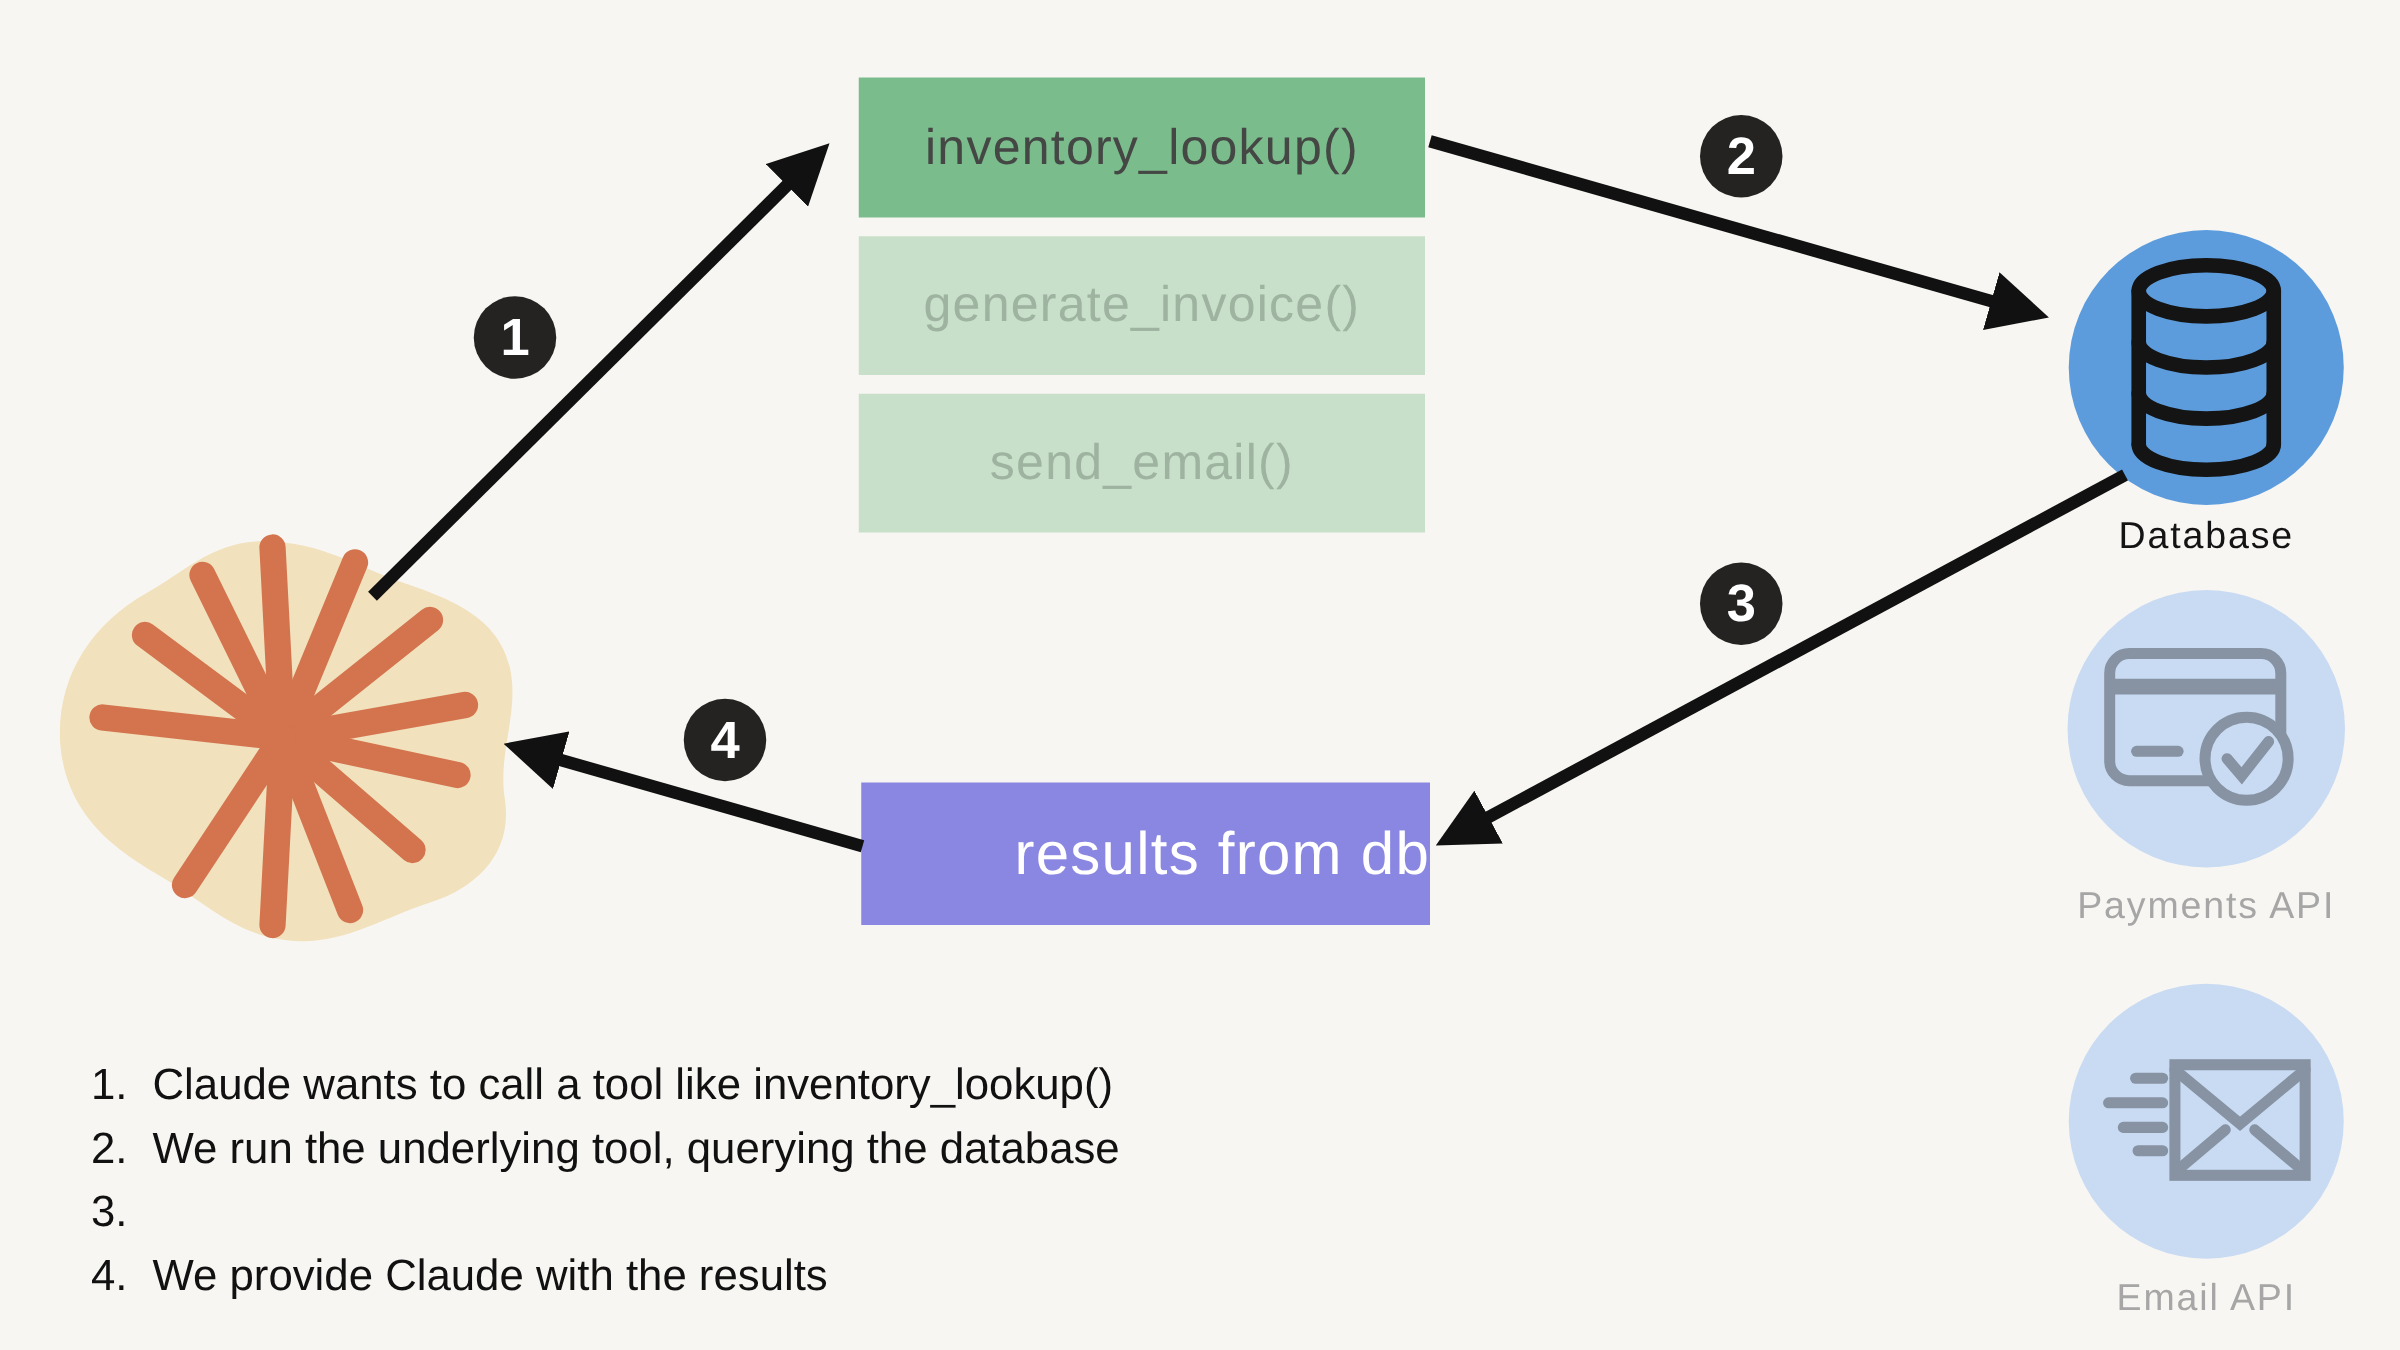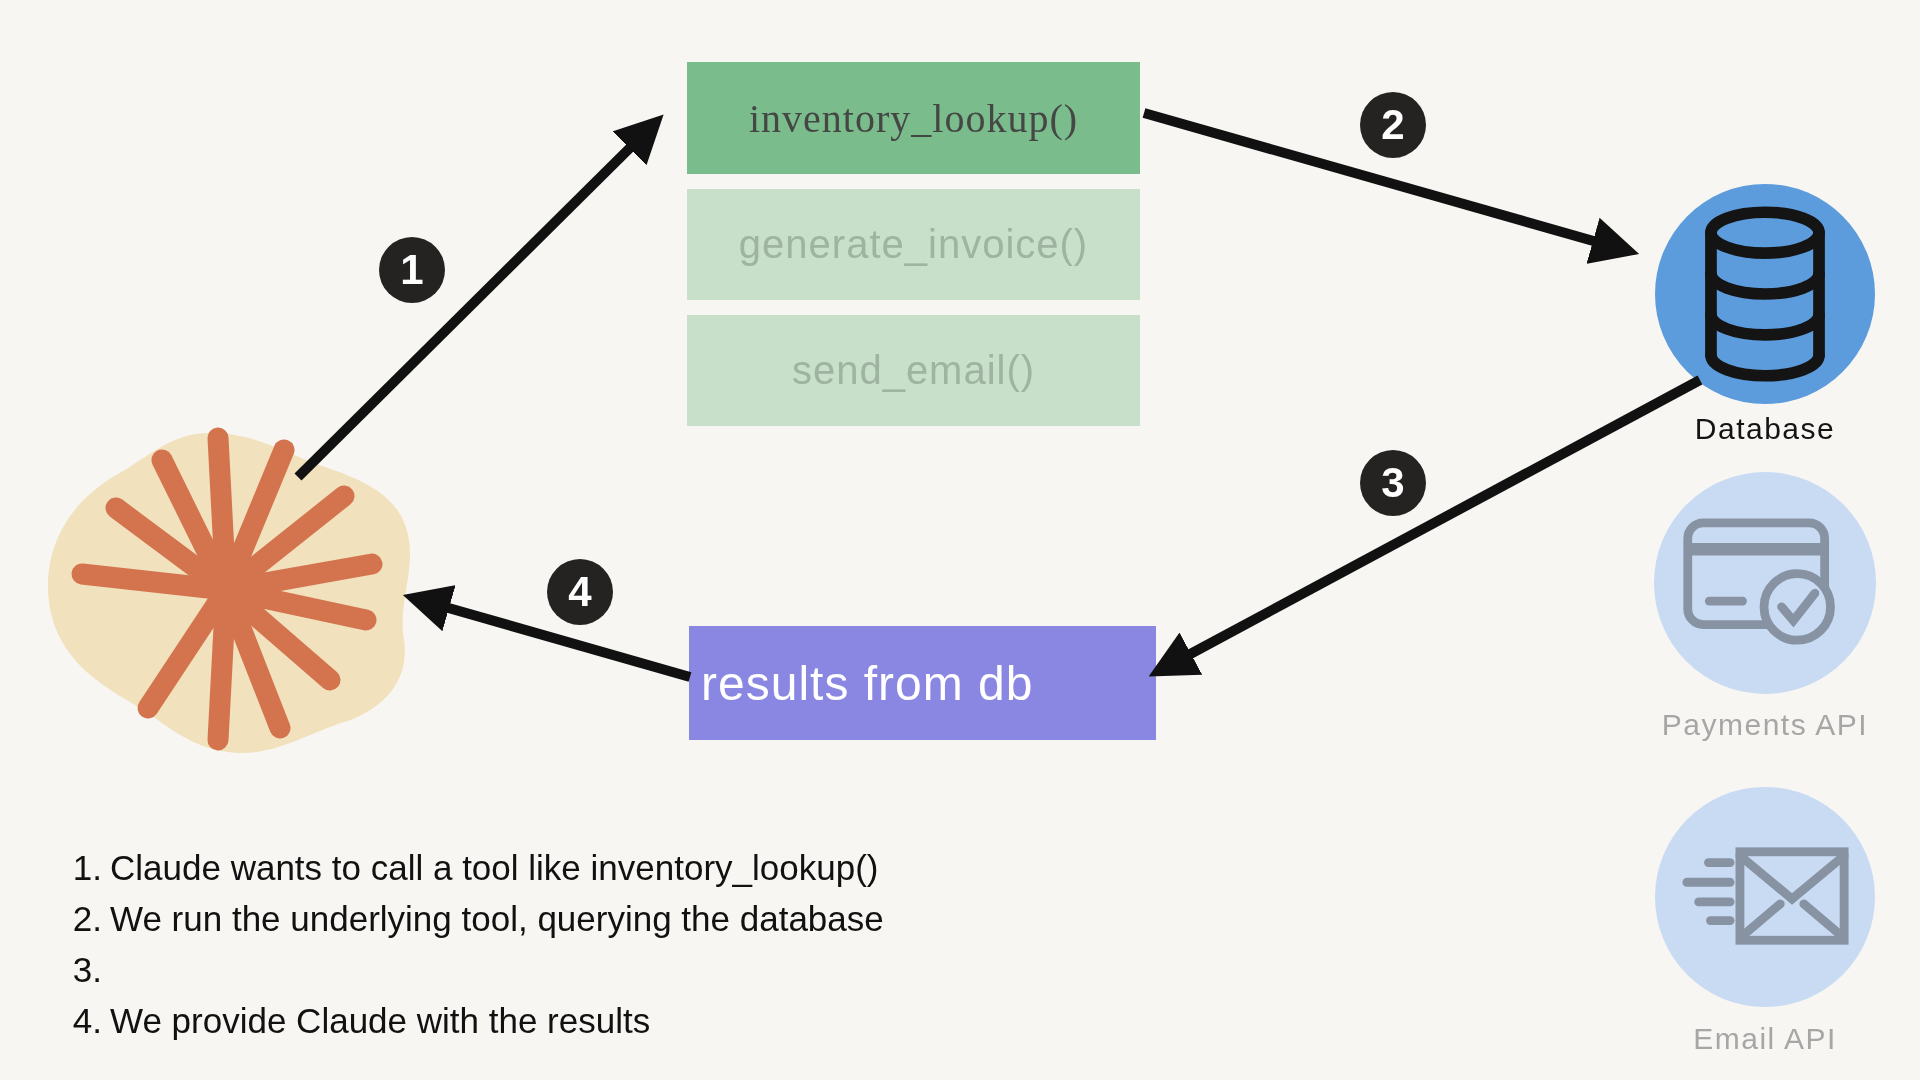--- a/index.html
+++ b/index.html
@@ -8,28 +8,28 @@
     position:relative; width:1920px; height:1080px;
     background:var(--bg); overflow:hidden;
   }
 
   
   .tool-box {
     position:absolute; left:687px; width:453px; height:112px;
     display:flex; align-items:center; justify-content:center;
     font-size:40px; letter-spacing:1px;
   }
-  .tool-box.active { background:var(--green-active); color:var(--green-text-active);font-family:Liberation Serif, serif; }
+  .tool-box.active { background:var(--green-active); color:var(--green-text-active); }
   .tool-box.muted  { background:var(--green-muted);  color:var(--green-text-muted); }
 
   .result-box {
     position:absolute; left:689px; top:626px; width:455px; height:114px;
     background:var(--purple); color:var(--purple-text);
-    display:flex; align-items:center; justify-content:flex-start;
-    font-size:48px; letter-spacing:1px;padding-left:12px;
+    display:flex; align-items:center; justify-content:flex-end;
+    font-size:48px; letter-spacing:1px;
   }
 
   
   .service-circle {
     position:absolute; border-radius:50%;
     display:flex; align-items:center; justify-content:center;
   }
   .service-circle.primary { background:var(--blue); }
   .service-circle.faded   { background:var(--blue-light); }
 
@@ -45,21 +45,21 @@
     position:absolute; width:66px; height:66px; border-radius:50%;
     background:var(--badge-bg); color:var(--badge-text);
     display:flex; align-items:center; justify-content:center;
     font-size:42px; font-weight:bold;
   }
 
   
   .legend { position:absolute; left:58px; top:842px; }
   .legend-row { display:flex; line-height:51px; font-size:35px; color:var(--text-dark); }
   .legend-num { width:44px; text-align:right; flex:0 0 auto; }
-  .legend-text { margin-left:8px; white-space:nowrap; }
+  .legend-text { margin-left:20px; white-space:nowrap; }
 
   svg { display:block; }
   #overlay { position:absolute; left:0; top:0; pointer-events:none; }
 </style>
 </head>
 <body>
 
 <div id="canvas">
 
   <div class="tool-box active" style="top:62px">

